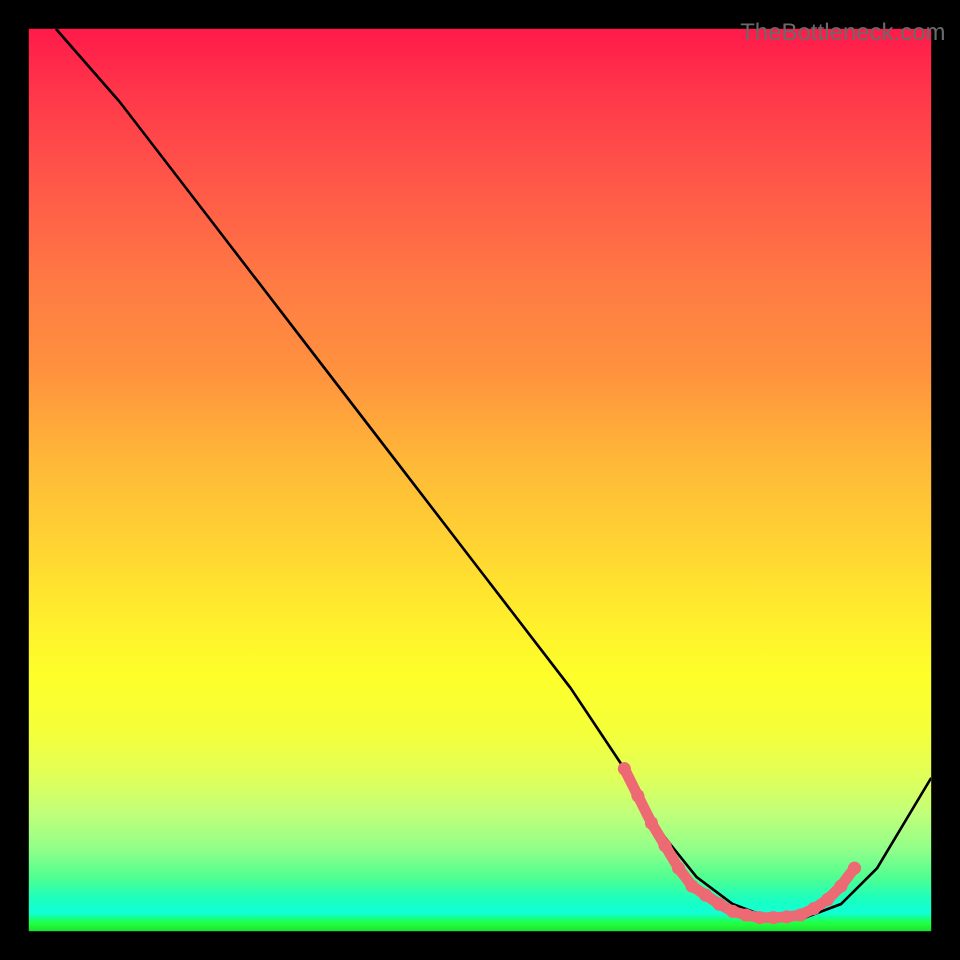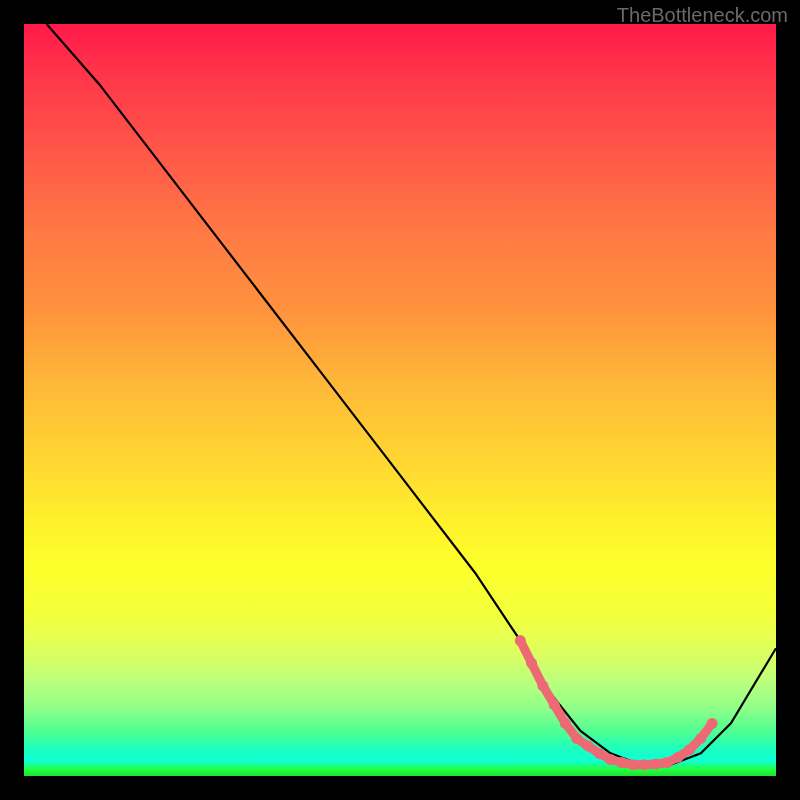--- a/index.html
+++ b/index.html
@@ -5,21 +5,21 @@
   * { margin: 0; padding: 0; box-sizing: border-box; }
   body {
     width: 800px;
     height: 800px;
     background: #000;
     position: relative;
     font-family: Arial, sans-serif;
   }
   .attribution {
     position: absolute;
-    top: 4px;
+    top: 16px;
     right: 12px;
     color: #6a6a6a;
     font-size: 20px;
     font-weight: 500;
     z-index: 10;
   }
   .plot-area {
     position: absolute;
     top: 24px;
     left: 24px;

